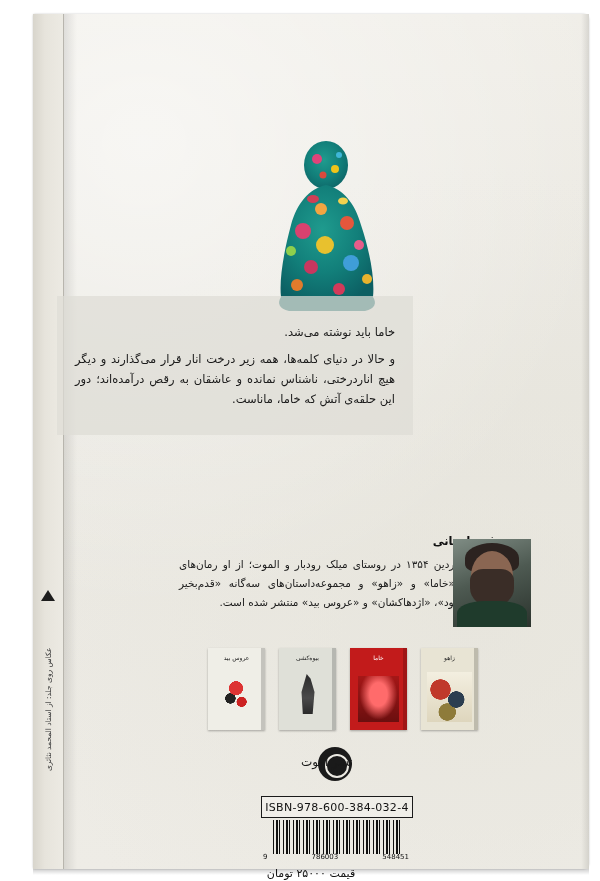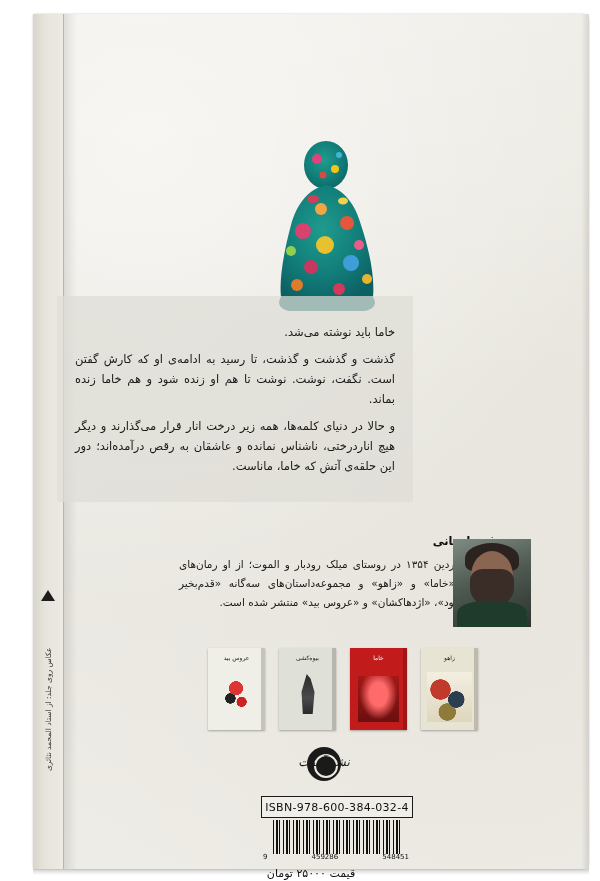--- a/index.html
+++ b/index.html
@@ -271,26 +271,25 @@
     right: 0;
     top: 0;
     bottom: 0;
     width: 4px;
     background: rgba(0,0,0,0.18);
   }
 
   
   .publisher-logo {
     position: absolute;
-    left: 257px;
+    left: 268px;
     top: 733px;
     width: 68px;
     height: 44px;
-    text-align: center;
-    font-style: italic;
+    text-align: left;
   }
   .logo-circle {
     width: 34px;
     height: 34px;
     margin: 0 auto;
     border-radius: 50%;
     background: #1a1a1a;
     position: relative;
   }
   .logo-circle::after {
@@ -430,21 +429,20 @@
       <circle cx="70" cy="70" r="6" fill="#f2a541"></circle>
       <circle cx="108" cy="106" r="5" fill="#e85d8a"></circle>
       <circle cx="40" cy="112" r="5" fill="#8ecf4d"></circle>
       <circle cx="116" cy="140" r="5" fill="#e8b32e"></circle>
       <ellipse cx="62" cy="60" rx="6" ry="4" fill="#cf3f56"></ellipse>
       <ellipse cx="92" cy="62" rx="5" ry="3.5" fill="#f3d14e"></ellipse>
     </svg>
 
     <div class="blurb">
       <p>خاما باید نوشته می‌شد.</p>
-      <p>گذشت و گذشت و گذشت، تا رسید به ادامه‌ی او که کارش گفتن است. نگفت، نوشت. نوشت تا هم او زنده شود و هم خاما زنده بماند.</p>
       <p>و حالا در دنیای کلمه‌ها، همه زیر درخت انار قرار می‌گذارند و دیگر هیچ اناردرختی، ناشناس نمانده و عاشقان به رقص درآمده‌اند؛ دور این حلقه‌ی آتش که خاما، ماناست.</p>
     </div>
 
     <div class="author-block">
       <div class="author-name">یوسف علیخانی</div>
       <div class="author-bio">متولد اول فروردین ۱۳۵۴ در روستای میلک رودبار و الموت؛ از او رمان‌های «بیوه‌کشی»، «خاما» و «زاهو» و مجموعه‌داستان‌های سه‌گانه «قدم‌بخیر مادربزرگ من بود»، «اژدهاکشان» و «عروس بید» منتشر شده است.</div>
     </div>
 
     <div class="author-photo">
       <div class="hair"></div>
@@ -482,21 +480,21 @@
     </div>
 
     <div class="isbn-box">
       <div class="isbn-text">ISBN-978-600-384-032-4</div>
     </div>
 
     <div class="barcode-wrap">
       <div class="barcode"></div>
       <div class="barcode-digits">
         <span>9</span>
-        <span>459286</span>
+        <span>786003</span>
         <span>548451</span>
       </div>
     </div>
 
     <div class="price">قیمت ۲۵۰۰۰ تومان</div>
   </div>
   <div class="bottom-edge"></div>
 </div>
 
 </body></html>

